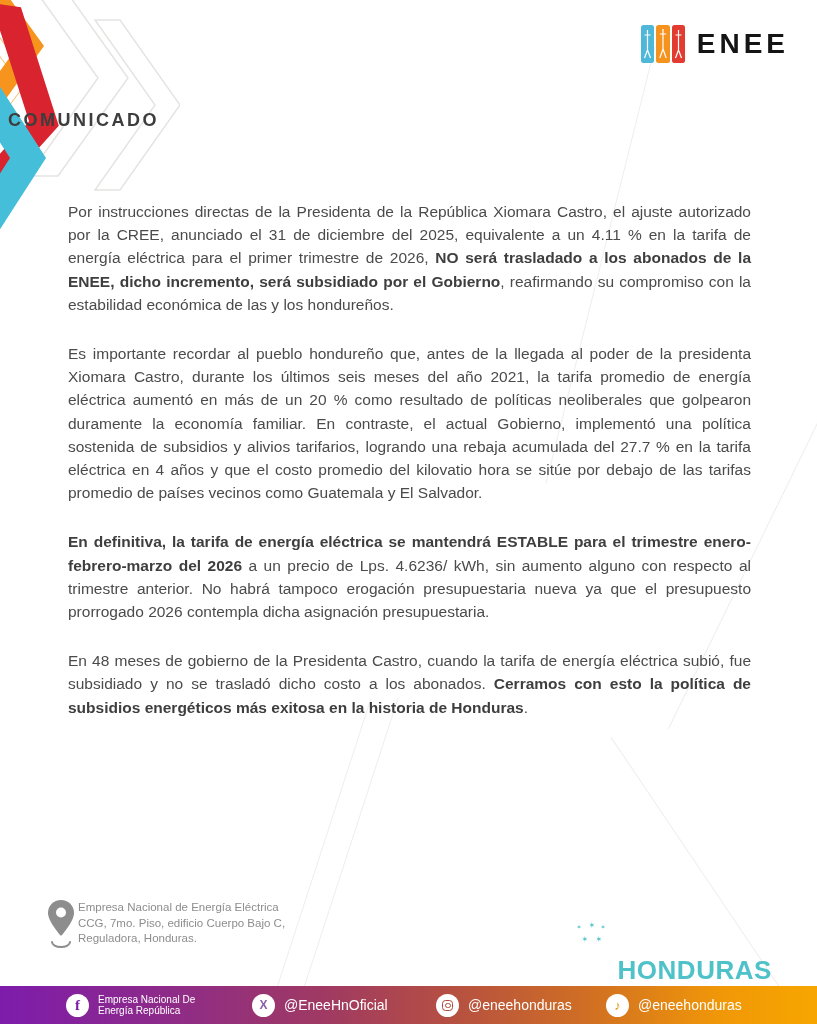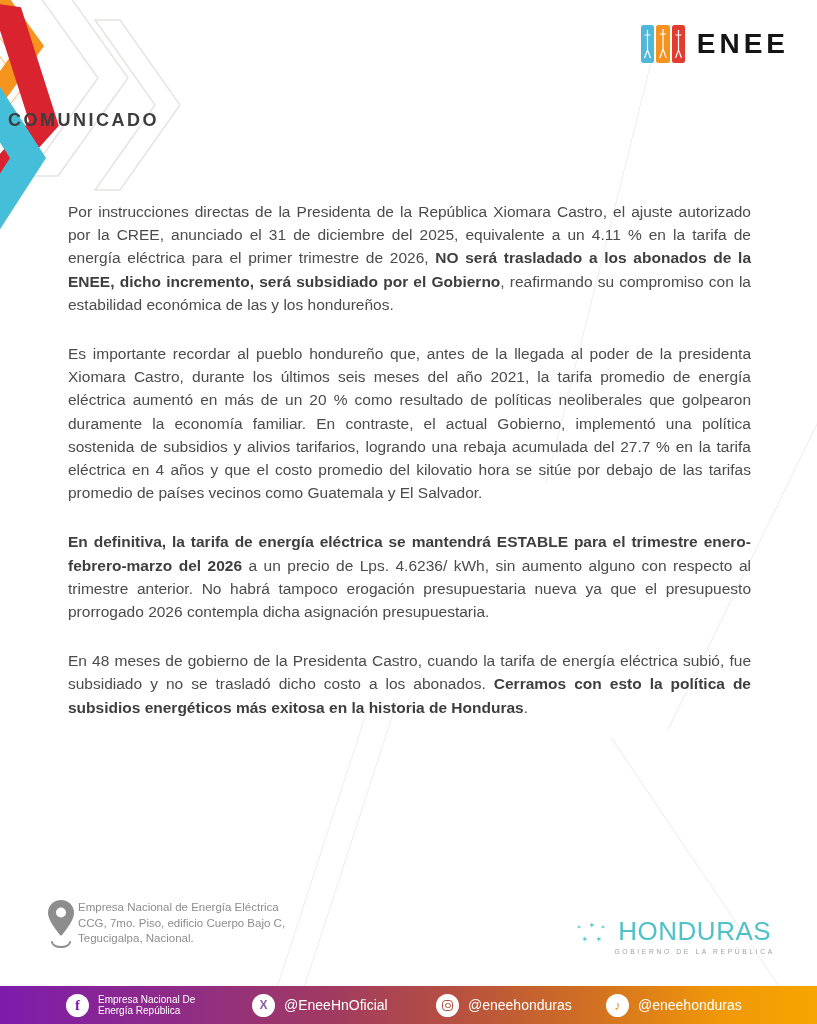--- a/index.html
+++ b/index.html
@@ -61,21 +61,21 @@
   .honduras { position:absolute; right:42px; top:918px; display:flex; align-items:flex-start; gap:6px; }
   .stars { position:relative; width:32px; height:26px; margin-top:4px; }
   .star { position:absolute; color:var(--honduras-teal,#4FC2C9); font-size:8px; line-height:1; }
   .star::before { content:"✶"; }
   .star.s1 { left:0px;  top:2px;  font-size:6px; }
   .star.s2 { left:12px; top:0px; }
   .star.s3 { left:24px; top:2px;  font-size:6px; }
   .star.s4 { left:5px;  top:14px; }
   .star.s5 { left:19px; top:14px; }
   .honduras-txt { display:flex; flex-direction:column; align-items:center; }
-  .honduras-word { font-size:26px; font-weight:400; letter-spacing:.5px; color:var(--honduras-teal,#4FC2C9); line-height:1; }
+  .honduras-word { font-size:26px; font-weight:700; letter-spacing:.5px; color:var(--honduras-teal,#4FC2C9); line-height:1;margin-top:39px; }
   .honduras-sub { font-size:6.8px; letter-spacing:2.6px; color:#9aa5a5; margin-top:4px; }
 
   
   .socialbar {
     position:absolute; left:0; bottom:0; width:817px; height:38px;
     background:linear-gradient(90deg,
       var(--bar-purple,#7D1CAB) 0%, #8f2c86 22%, #a03a62 40%,
       #b54f42 55%, #d06f23 72%, #f09708 88%, var(--bar-orange,#F7A600) 100%);
   }
   .social-item { position:absolute; top:0; height:38px; display:flex; align-items:center; gap:9px; }
@@ -145,21 +145,21 @@
 
   <div class="address">
     <svg class="pin-icon" width="34" height="52" viewBox="0 0 34 52">
       <path d="M17 2 C9.5 2 4 7.6 4 15 c0 8.8 13 23 13 23 s13 -14.2 13 -23 C30 7.6 24.5 2 17 2 Z" fill="#8d8d8d"></path>
       <circle cx="17" cy="14.5" r="5" fill="#ffffff"></circle>
       <path d="M8 44 a9 5 0 1 0 18 0" fill="none" stroke="#8d8d8d" stroke-width="2" stroke-linecap="round"></path>
     </svg>
     <div class="address-lines">
       <div>Empresa Nacional de Energía Eléctrica</div>
       <div>CCG, 7mo. Piso, edificio Cuerpo Bajo C,</div>
-      <div>Tegucigalpa, Nacional.</div>
+      <div>Reguladora, Honduras.</div>
     </div>
   </div>
 
   <div class="honduras">
     <div class="stars">
       <span class="star s1"></span>
       <span class="star s2"></span>
       <span class="star s3"></span>
       <span class="star s4"></span>
       <span class="star s5"></span>

